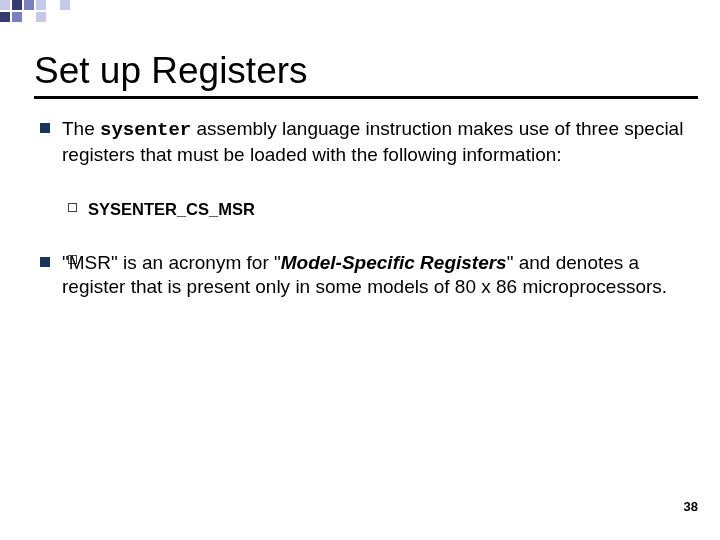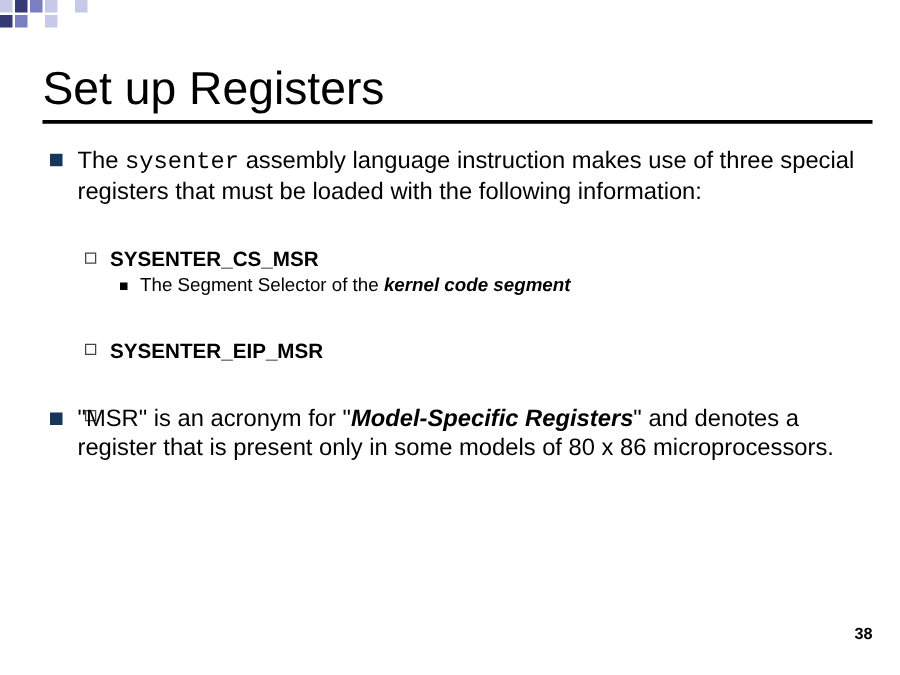--- a/index.html
+++ b/index.html
@@ -98,21 +98,21 @@
   }
   ul.subsub > li::before {
     content: "";
     position: absolute;
     left: 8px;
     top: 6px;
     width: 6px;
     height: 6px;
     background: #000;
   }
-  .mono { font-family: "Courier New", monospace; font-weight: normal; }
+  .mono { font-family: "Courier New", monospace; font-weight: bold; }
   .bi { font-weight: bold; font-style: italic; }
   .pagenum {
     position: absolute;
     right: 22px;
     bottom: 26px;
     font-size: 13px;
     font-weight: bold;
   }
 </style>
 </head>
@@ -138,28 +138,22 @@
 <h1 class="title">Set up Registers</h1>
 <div class="titlebar"></div>
 
 <div class="content">
   <ul class="top">
     <li>
       <span>The </span><span class="mono">sysenter</span><span> assembly language instruction makes use of three special registers that must be loaded with the following information:</span>
       <ul class="sub">
         <li>
           <span>SYSENTER_CS_MSR</span>
-          <ul class="subsub">
-            <li>
-              <span>The Segment Selector of the </span><span class="bi">kernel code segment</span><span></span>
-            </li>
-          </ul>
         </li>
         <li>
-          <span>SYSENTER_EIP_MSR</span>
         </li>
         <li>
         </li>
       </ul>
     </li>
     <li>
       <span>"MSR" is an acronym for "</span><span class="bi">Model-Specific Registers</span><span>" and denotes a register that is present only in some models of 80 x 86 microprocessors.</span>
     </li>
   </ul>
 </div>

